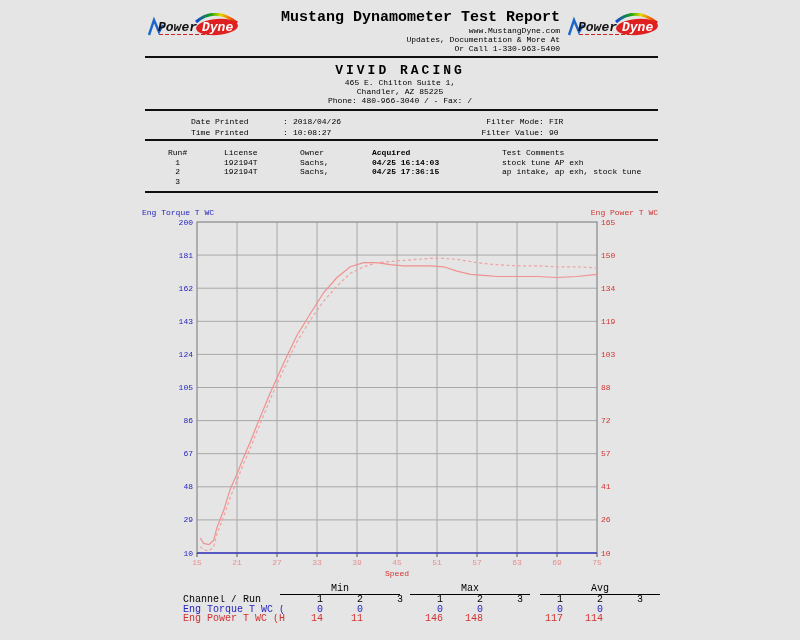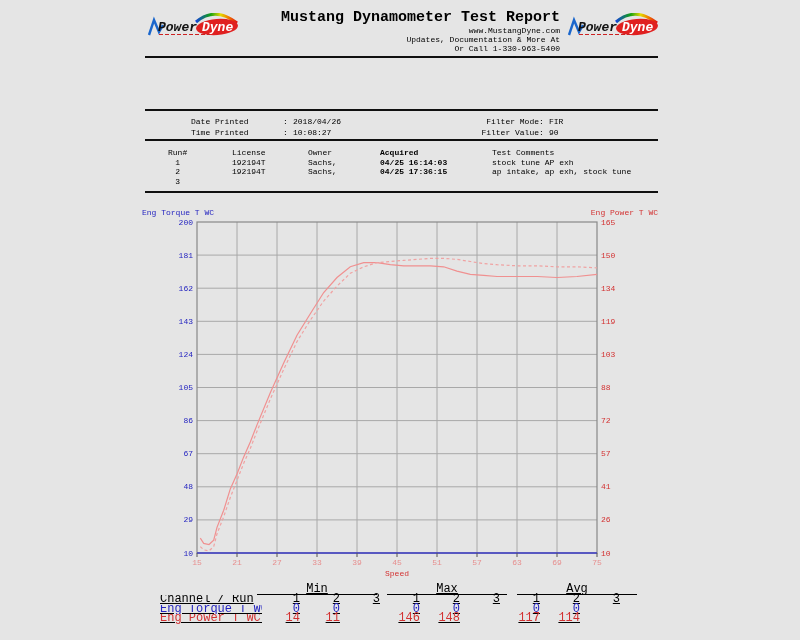--- a/index.html
+++ b/index.html
@@ -26,31 +26,31 @@
   .pinfo-row{display:flex;}
   #pinfo-left .pi-label{display:inline-block;width:92px;}
   #pinfo-right .pi-label{display:inline-block;width:114px;text-align:right;}
   .pi-sep{display:inline-block;width:10px;}
 
   
   .runs{position:absolute;top:148px;left:168px;font-size:8px;line-height:9.5px;}
   .run-row{display:flex;white-space:nowrap;gap:24px;}
   .rc0{width:20px;}
   .run-row.num .rc0{text-align:right;padding-right:8px;box-sizing:border-box;width:20px;}
-  .rc1{width:52px;margin-left:20px;}
+  .rc1{width:52px;margin-left:12px;}
   .rc2{width:48px;}
   .rc3{width:88px;font-weight:bold;}
-  .rc4{flex:1;}
+  .rc4{flex:1;margin-left:18px;}
 
   
   #dyno-chart{position:absolute;left:140px;top:206px;}
   #dyno-chart text{font-family:"Liberation Mono",monospace;font-size:8px;}
 
   
-  .summary{position:absolute;top:584px;left:132px;width:530px;font-size:12px;text-decoration:underline;}
+  .summary{position:absolute;top:584px;left:155px;width:530px;font-size:10px;}
   .sgroups{display:flex;height:11px;line-height:10px;}
   .sgspacer{width:120px;}
   .sgroup{width:120px;margin:0 5px;text-align:center;border-bottom:1px solid #000;}
   .srow{display:flex;height:9.5px;line-height:9.5px;white-space:nowrap;}
   .slabel{width:130px;padding-left:28px;box-sizing:border-box;overflow:hidden;}
   .scell{width:40px;text-align:right;padding-right:2px;box-sizing:border-box;}
   .c-blue{color:#2525c0;}
   .c-red{color:#d33232;}
 </style>
 </head>
@@ -87,20 +87,26 @@
 
   <div class="hdr-center">
     <div class="hdr-title">Mustang Dynamometer Test Report</div>
     <div class="hdr-sub">www.MustangDyne.com</div>
     <div class="hdr-sub">Updates, Documentation &amp; More At</div>
     <div class="hdr-sub">Or Call 1-330-963-5400</div>
   </div>
 
   <div class="rule" id="rule1"></div>
 
+  <div class="company">
+    <div class="company-name">VIVID RACING</div>
+    <div class="company-line">465 E. Chilton Suite 1,</div>
+    <div class="company-line">Chandler, AZ  85225</div>
+    <div class="company-line">Phone: 480-966-3040 /  - Fax:  /</div>
+  </div>
 
   <div class="rule" id="rule2"></div>
 
   <div class="pinfo-col" id="pinfo-left">
     <div class="pinfo-row">
       <span class="pi-label">Date Printed</span>
       <span class="pi-sep">:</span>
       <span class="pi-value">2018/04/26</span>
     </div>
     <div class="pinfo-row">

